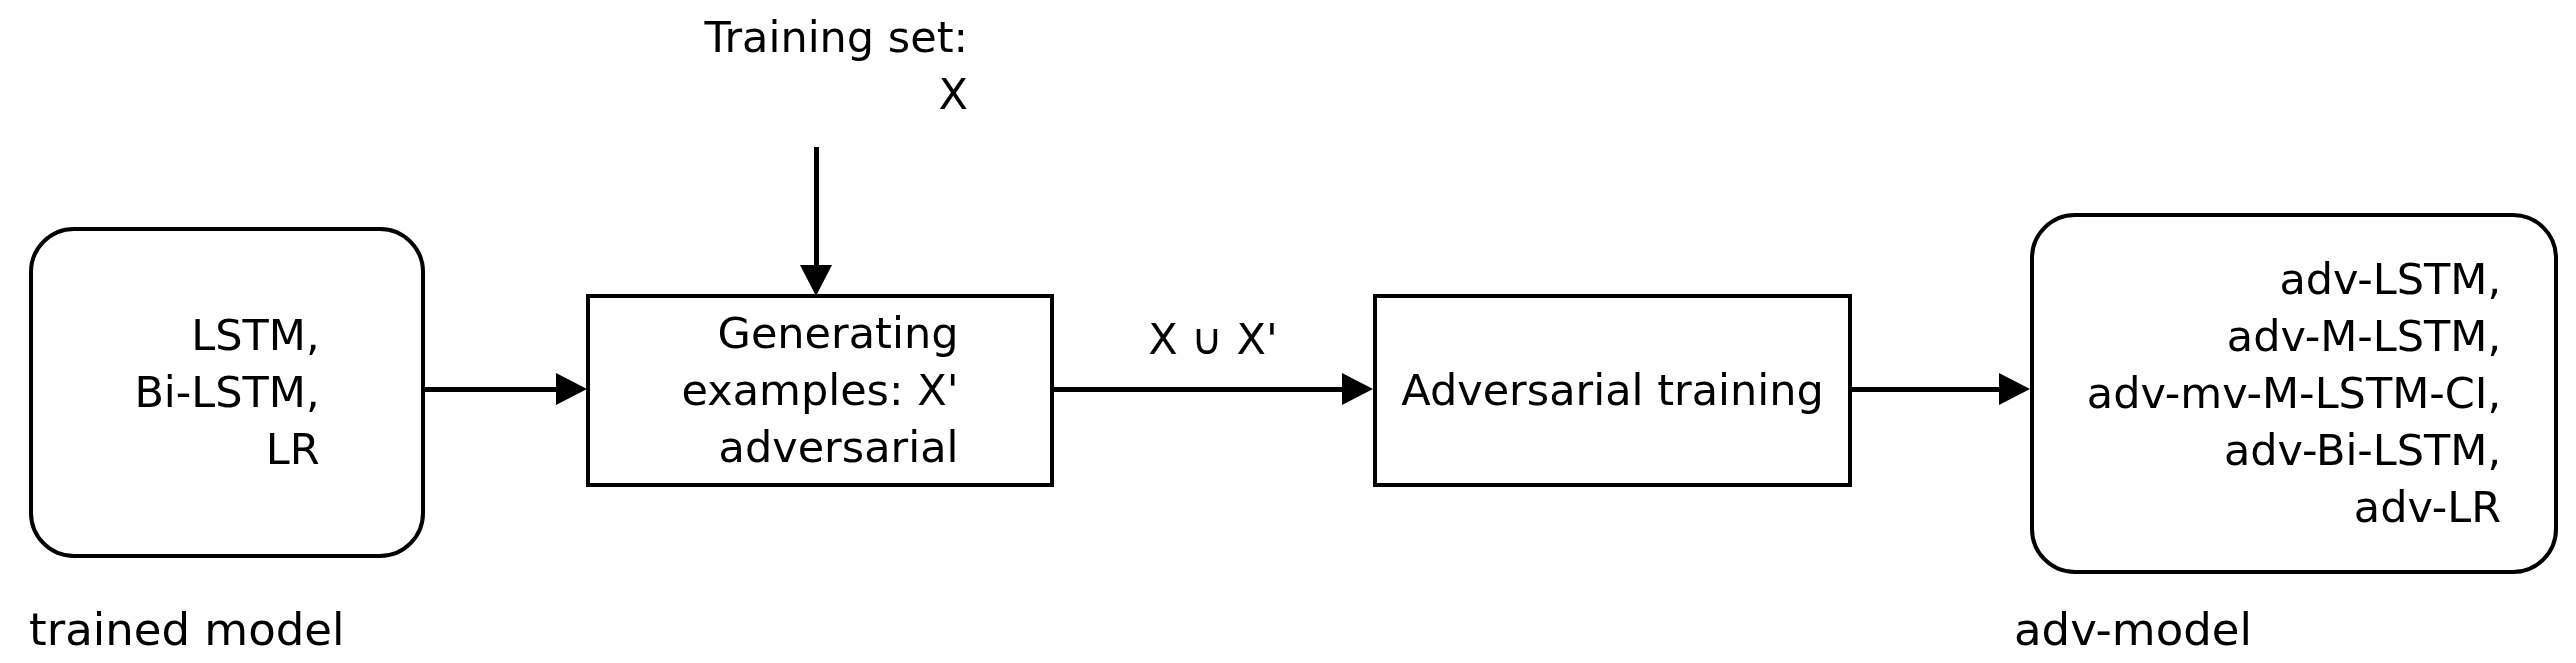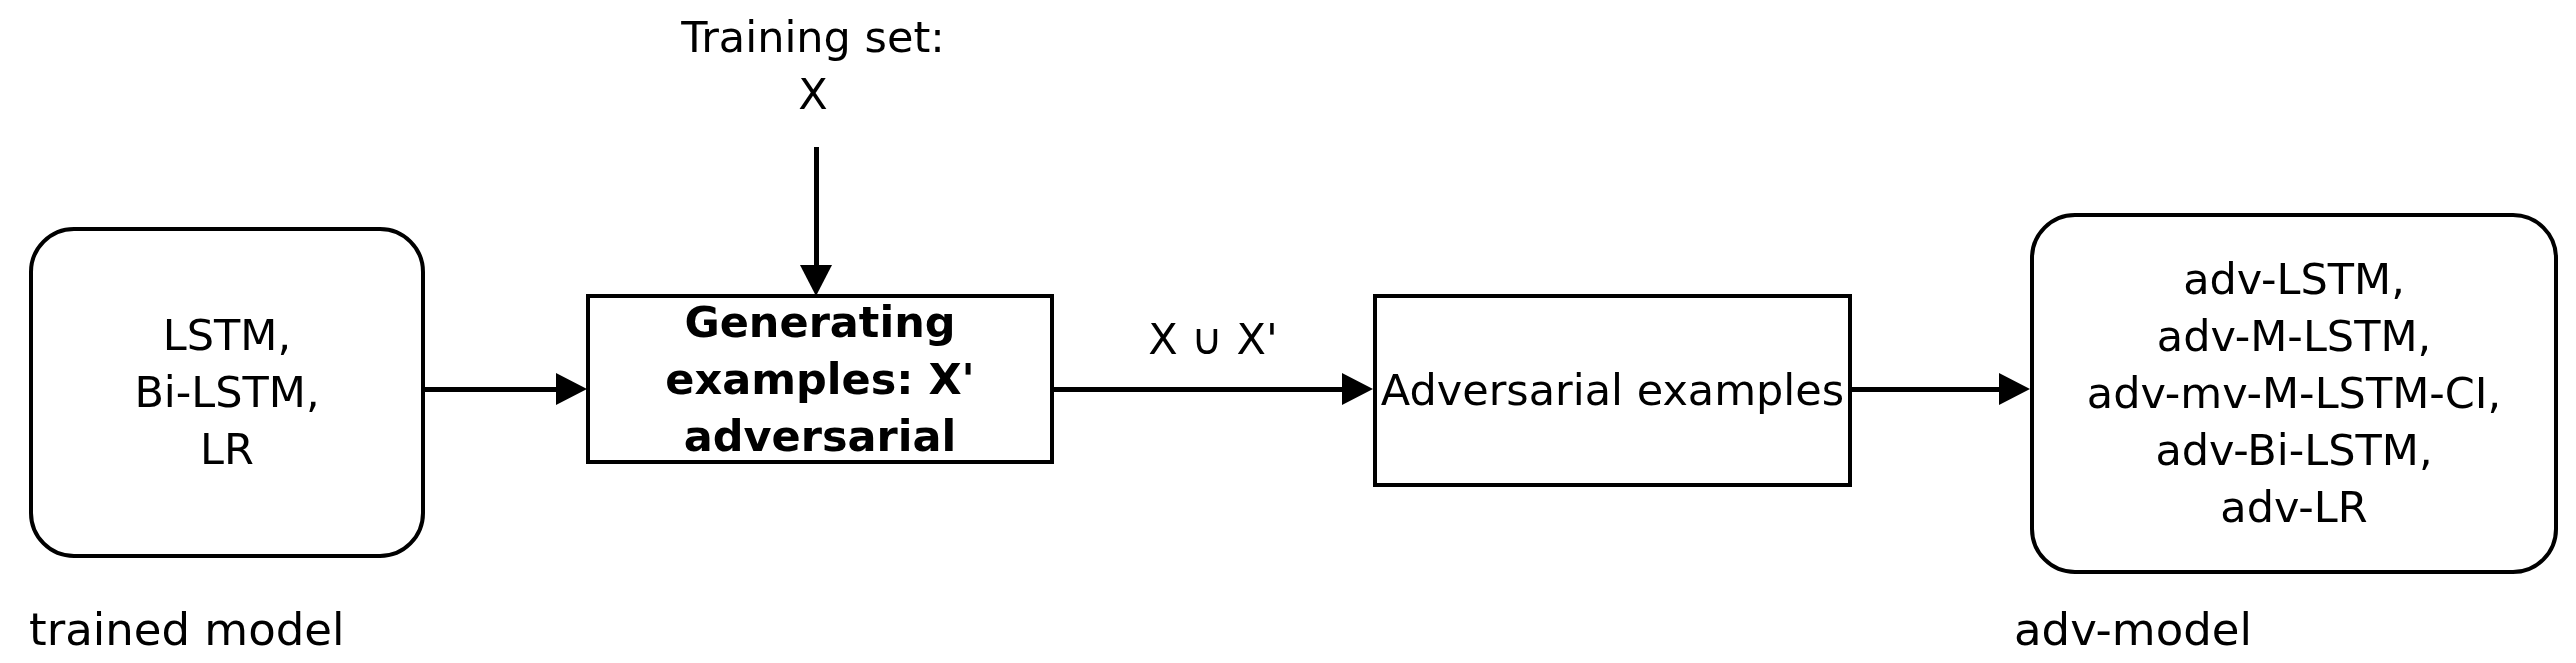--- a/index.html
+++ b/index.html
@@ -65,21 +65,21 @@
     border-bottom: 16.3px solid transparent;
   }
   .arrow-head-down {
     position: absolute;
     width: 0;
     height: 0;
     border-top: 31px solid #000000;
     border-left: 16.3px solid transparent;
     border-right: 16.3px solid transparent;
   }
-  .line { display: block; }
+  .line { display: block; text-align: right; }
 </style>
 </head>
 <body>
 
 <div class="canvas">
 
   <div class="floating-label" style="left:658px; top:9.3px; width:310px;">
     <span class="line">Training set:</span>
     <span class="line">X</span>
   </div>
@@ -93,33 +93,33 @@
       <span class="line">Bi-LSTM,</span>
       <span class="line">LR</span>
     </div>
   </div>
 
   <div class="caption" style="left:29px; top:603px; width:396px;">trained model</div>
 
   <div class="arrow-line-h" style="left:425px; top:387px; width:133px;"></div>
   <div class="arrow-head-right" style="left:556px; top:373px;"></div>
 
-  <div class="node rect-node" style="left:586px; top:294px; width:468px; height:170px;font-weight:bold;">
+  <div class="node rect-node" style="left:586px; top:294px; width:468px; height:193px;">
     <div>
       <span class="line">Generating</span>
       <span class="line">examples: X'</span>
       <span class="line">adversarial</span>
     </div>
   </div>
 
   <div class="arrow-line-h" style="left:1054px; top:387px; width:290px;"></div>
   <div class="arrow-head-right" style="left:1342px; top:373px;"></div>
   <div class="floating-label" style="left:1097px; top:311px; width:232px;">X ∪ X'</div>
 
-  <div class="node rect-node" style="left:1373px; top:294px; width:479px; height:193px; white-space:nowrap;">Adversarial examples</div>
+  <div class="node rect-node" style="left:1373px; top:294px; width:479px; height:193px; white-space:nowrap;">Adversarial training</div>
 
   <div class="arrow-line-h" style="left:1852px; top:387px; width:149px;"></div>
   <div class="arrow-head-right" style="left:1999px; top:373px;"></div>
 
   <div class="node rounded-node" style="left:2030px; top:213px; width:528px; height:361px;">
     <div>
       <span class="line">adv-LSTM,</span>
       <span class="line">adv-M-LSTM,</span>
       <span class="line">adv-mv-M-LSTM-CI,</span>
       <span class="line">adv-Bi-LSTM,</span>

